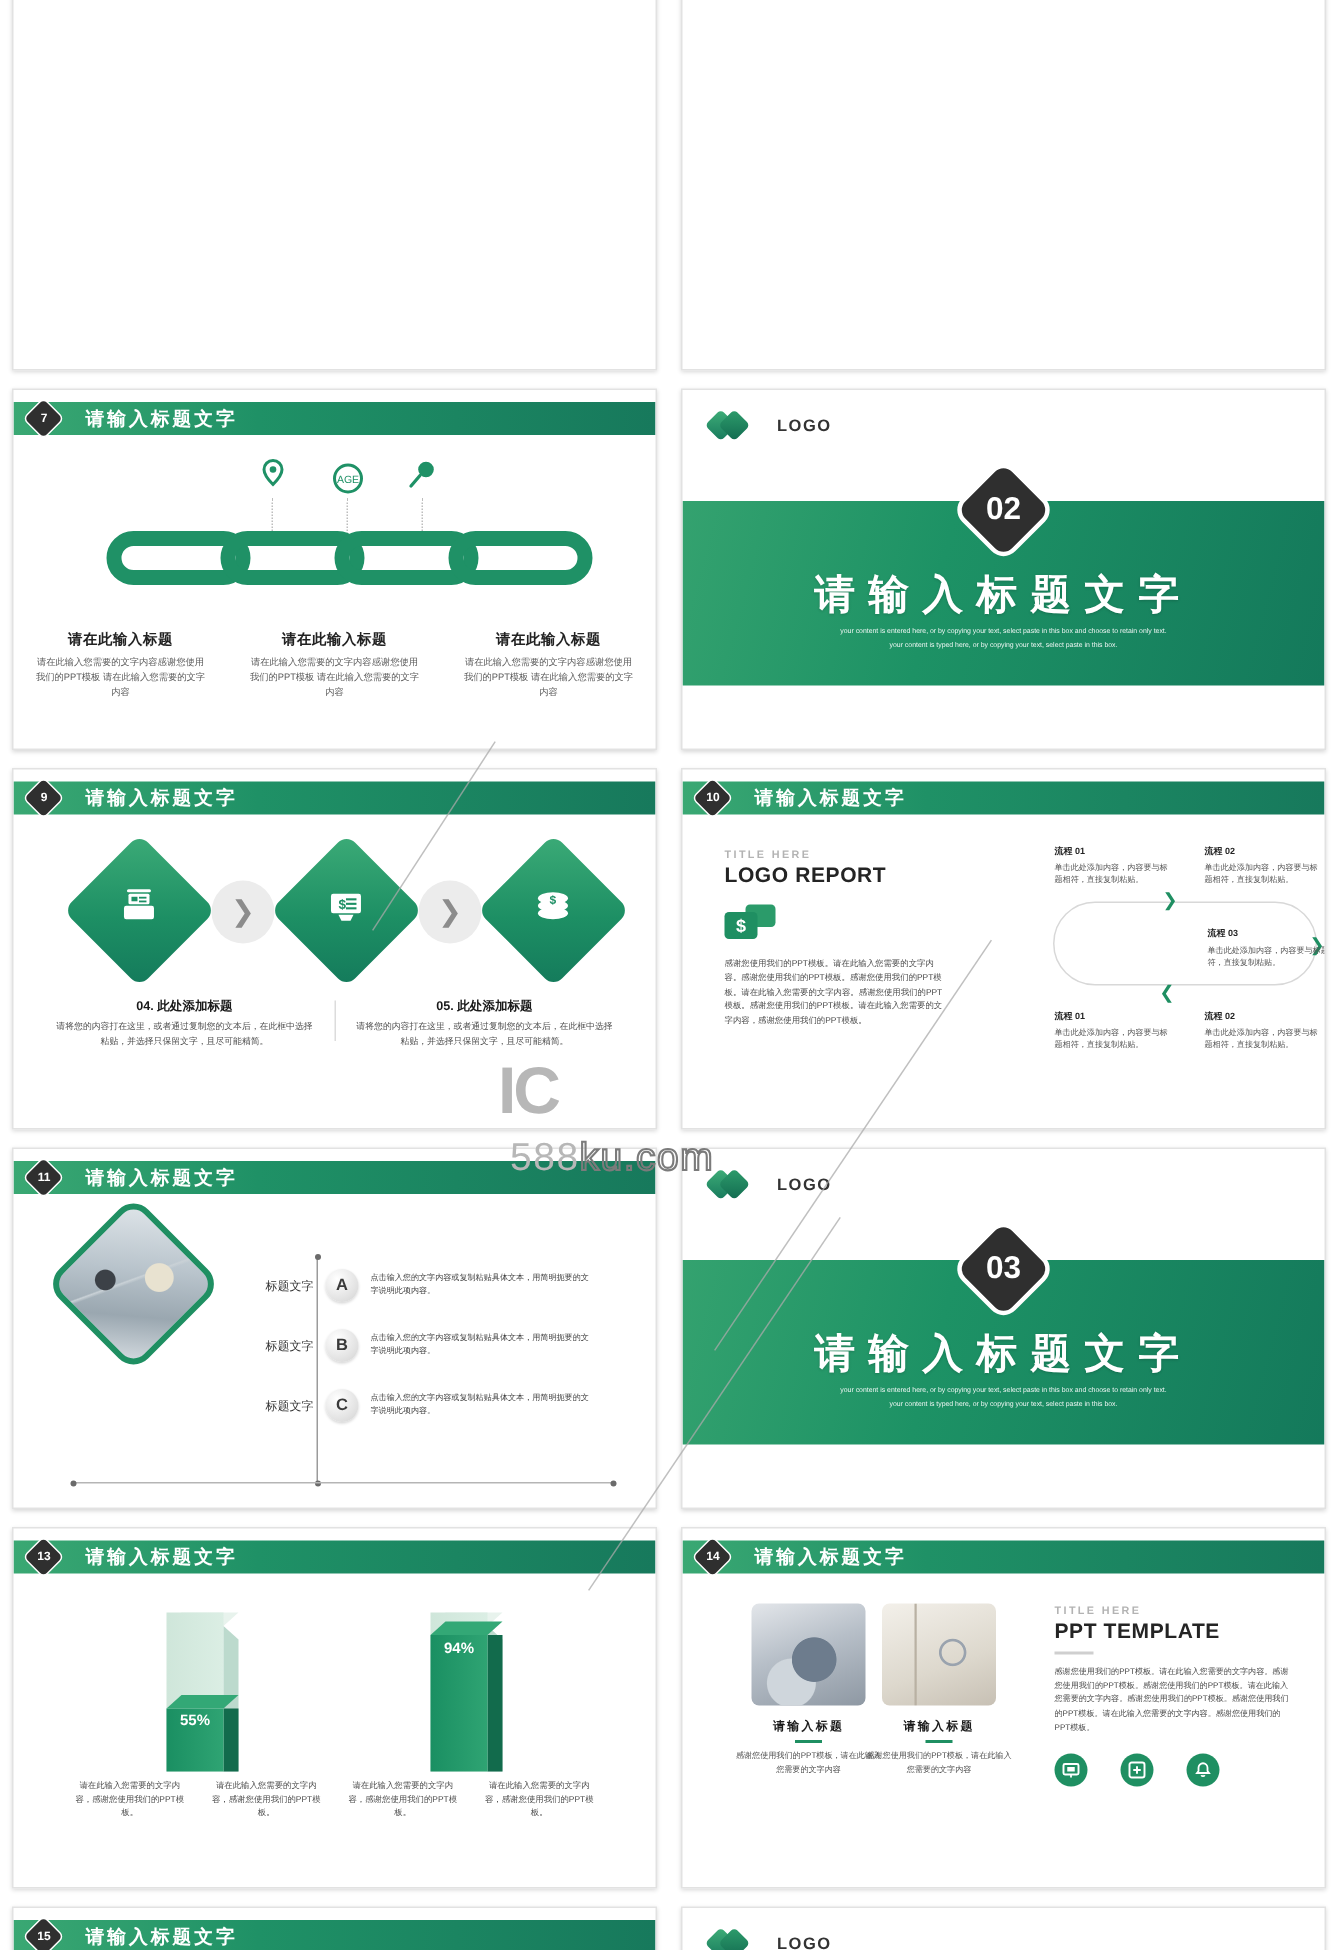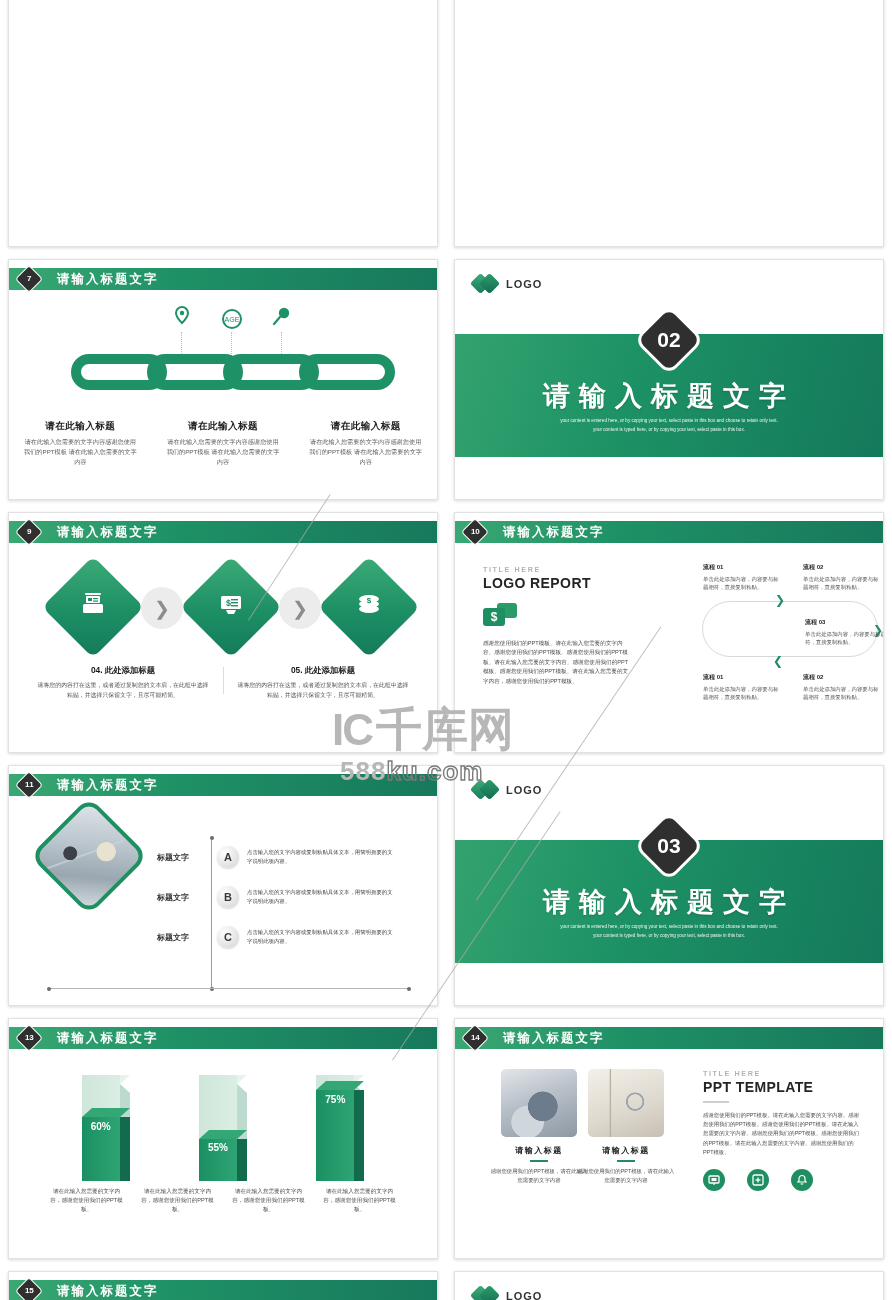--- a/index.html
+++ b/index.html
@@ -41,21 +41,21 @@
     display:block; transform:rotate(-45deg);
     color:#fff; font-size:8px; text-align:center; line-height:17px;
     font-weight:700;
   }
 
   
   .sec-band {
     position:absolute; left:0; right:0; top:74px; height:123px;
     background:linear-gradient(105deg,#34a26f 0%,#1d9265 40%,#14795b 100%);
   }
-  .sec-logo { position:absolute; left:18px; top:14px; display:flex; align-items:center; gap:7px; }
+  .sec-logo { position:absolute; left:18px; top:14px; display:flex; align-items:center; gap:19px; }
   .logo-mark { position:relative; width:26px; height:20px; }
   .logo-mark i {
     position:absolute; width:15px; height:15px; border-radius:3px;
     transform:rotate(45deg); display:block;
   }
   .logo-mark i.a { left:0; top:2px; background:linear-gradient(135deg,#3fae78,#17795c); }
   .logo-mark i.b { left:9px; top:2px; background:linear-gradient(135deg,#2e9d6c,#126b50); }
   .logo-txt { font-size:11px; font-weight:700; letter-spacing:1px; color:#333; }
   .sec-num {
     position:absolute; left:50%; top:55px; width:50px; height:50px;
@@ -146,21 +146,21 @@
   }
   .s11-img::after{
     content:""; position:absolute; inset:0;
     background:
       radial-gradient(circle at 30% 65%,#3c4147 0 9%,transparent 10%),
       radial-gradient(circle at 62% 30%,#e8e2d0 0 13%,transparent 14%),
       linear-gradient(115deg,transparent 46%,#c9d1d6 47%,transparent 49%);
   }
   .abc { position:absolute; left:148px; top:76px; width:240px; }
   .abc-row { display:flex; align-items:center; height:30px; margin-bottom:10px; }
-  .abc-lbl { width:52px; text-align:left; font-size:8px; color:#333; font-weight:700; }
+  .abc-lbl { width:52px; text-align:right; font-size:8px; color:#333; font-weight:400; }
   .abc-dot {
     width:22px; height:22px; border-radius:50%; margin:0 8px;
     background:radial-gradient(circle at 35% 30%,#fff,#e0e0e0 70%,#cfcfcf);
     box-shadow:0 1px 2px rgba(0,0,0,.16);
     color:#3a3a3a; font-size:11px; font-weight:700; text-align:center; line-height:22px;
   }
   .abc-txt { flex:1; font-size:5.4px; color:#3f3f3f; line-height:9px; }
   .abc-axis { position:absolute; left:202px; top:72px; bottom:16px; width:1px; background:#9b9b9b; }
   .abc-axis::before,.abc-axis::after{content:"";position:absolute;left:-1.5px;width:4px;height:4px;border-radius:50%;background:#6b6b6b;}
   .abc-axis::before{top:-2px;} .abc-axis::after{bottom:-2px;}
@@ -212,21 +212,21 @@
   .cicon{ width:22px; height:22px; border-radius:50%; background:#1f8f62; color:#fff;
           font-size:11px; display:flex; align-items:center; justify-content:center; }
 
   
   .wm { position:absolute; inset:0; pointer-events:none; z-index:40; }
   .wm .diag { position:absolute; height:1px; background:#a9a9a9; opacity:.75; transform-origin:0 0; }
   .wm-logo { position:absolute; left:332px; top:706px; display:flex; align-items:flex-end; gap:4px; }
   .wm-logo .ic { font-size:44px; font-weight:700; color:#b7b7b7; letter-spacing:-2px; line-height:1; }
   .wm-logo .qk { font-size:46px; font-weight:700; color:#b7b7b7; line-height:1; }
   .wm-url { position:absolute; left:340px; top:756px; font-size:26px; letter-spacing:1px;
-            color:#b7b7b7; font-weight:700; }
+            color:#b7b7b7; font-weight:400; }
   .wm-url .hollow{ color:transparent; -webkit-text-stroke:1.4px #7b7b7b; }
 </style>
 </head>
 <body>
 
 <div id="page">
   <div class="grid">
 
     <div class="cell">
       <div class="slide" style="margin-top:-123px; height:calc(100% + 123px);">
@@ -493,42 +493,33 @@
         <div class="hdr-badge">
             <span>13</span>
           </div>
         <div class="hdr-title">请输入标题文字</div>
 
         <div class="bars">
           <div class="bar3d">
             <div class="shellT"></div>
             <div class="shellF"></div>
             <div class="shellS"></div>
-            <div class="fillS" style="height:60%"></div>
-            <div class="fillF" style="height:60%"></div>
-            <div class="fillT" style="bottom:60%"></div>
-            <div class="pct" style="bottom:46%">60%</div>
-          </div>
-          <div class="bar3d">
-            <div class="shellT"></div>
-            <div class="shellF"></div>
-            <div class="shellS"></div>
             <div class="fillS" style="height:40%"></div>
             <div class="fillF" style="height:40%"></div>
             <div class="fillT" style="bottom:40%"></div>
             <div class="pct" style="bottom:26%">55%</div>
           </div>
           <div class="bar3d">
             <div class="shellT"></div>
             <div class="shellF"></div>
             <div class="shellS"></div>
             <div class="fillS" style="height:86%"></div>
             <div class="fillF" style="height:86%"></div>
             <div class="fillT" style="bottom:86%"></div>
-            <div class="pct" style="bottom:72%">75%</div>
+            <div class="pct" style="bottom:72%">94%</div>
           </div>
         </div>
 
         <div class="bar-caps">
           <div class="bar-cap">请在此输入您需要的文字内容，感谢您使用我们的PPT模板。</div>
           <div class="bar-cap">请在此输入您需要的文字内容，感谢您使用我们的PPT模板。</div>
           <div class="bar-cap">请在此输入您需要的文字内容，感谢您使用我们的PPT模板。</div>
           <div class="bar-cap">请在此输入您需要的文字内容，感谢您使用我们的PPT模板。</div>
         </div>
       </div>
@@ -611,19 +602,18 @@
     </div>
 
   </div>
 
   <div class="wm">
     <div class="diag" style="left:248px; top:620px; width:150px; transform:rotate(-57deg);"></div>
     <div class="diag" style="left:476px; top:900px; width:330px; transform:rotate(-56deg);"></div>
     <div class="diag" style="left:392px; top:1060px; width:300px; transform:rotate(-56deg);"></div>
     <div class="wm-logo">
       <span class="ic">IC</span>
-      <span class="qk">千库网</span>
     </div>
     <div class="wm-url">
       <span>588</span><span class="hollow">ku.com</span>
     </div>
   </div>
 </div>
 
 </body></html>

